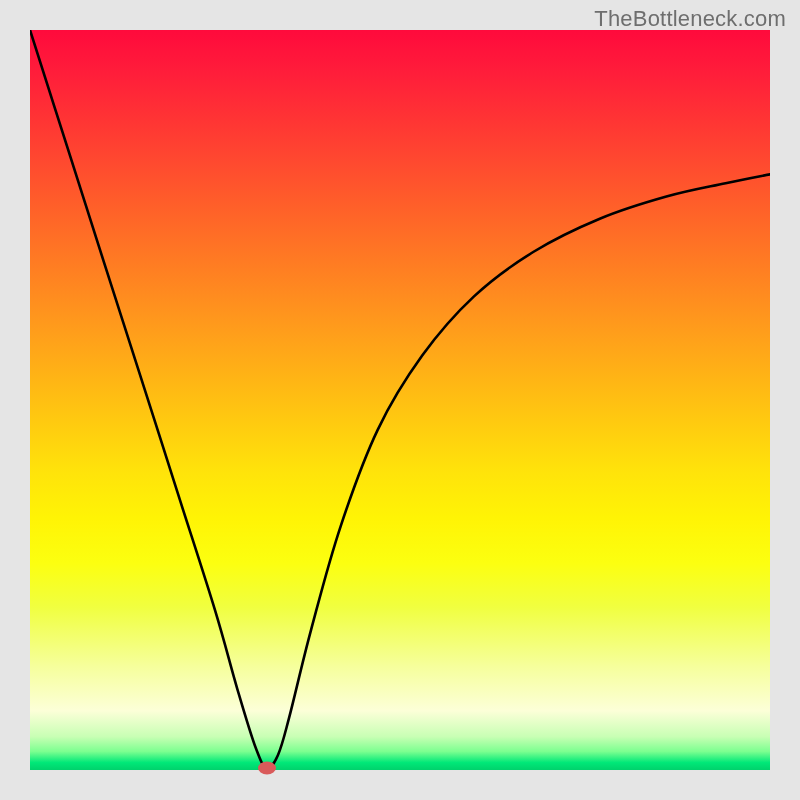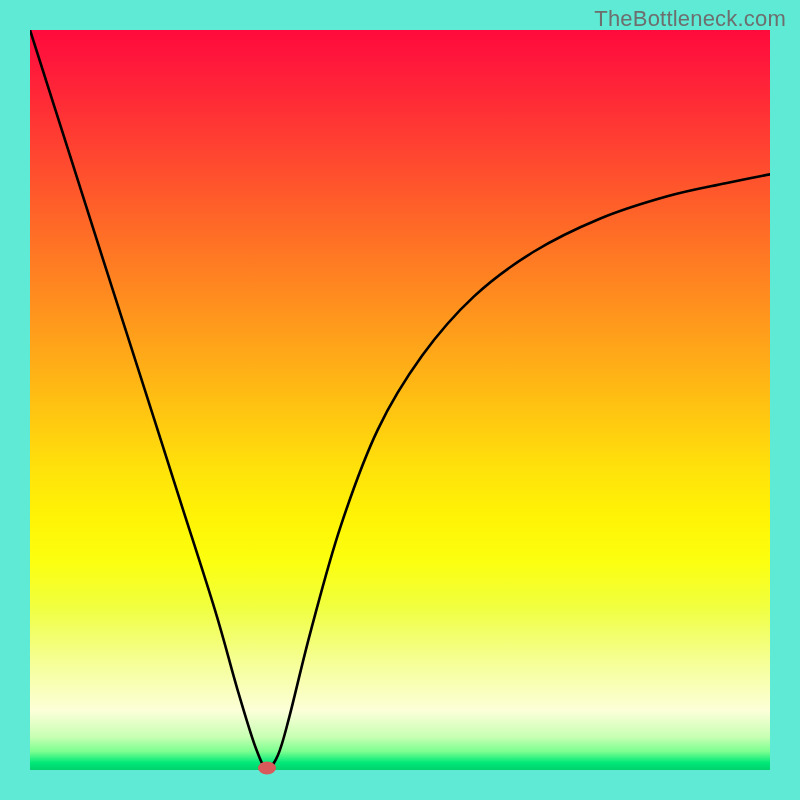--- a/index.html
+++ b/index.html
@@ -8,21 +8,21 @@
     width: 800px;
     height: 800px;
     overflow: hidden;
     background: #000;
     font-family: Arial, Helvetica, sans-serif;
   }
   .frame {
     position: relative;
     width: 800px;
     height: 800px;
-    background: #5eead4;
+    background: #e5e5e5;
   }
   .plot-area {
     position: absolute;
     left: 30px;
     top: 30px;
     width: 740px;
     height: 740px;
     background: linear-gradient(to bottom,
       #ff0a3c 0%,
       #ff1e3a 6%,

